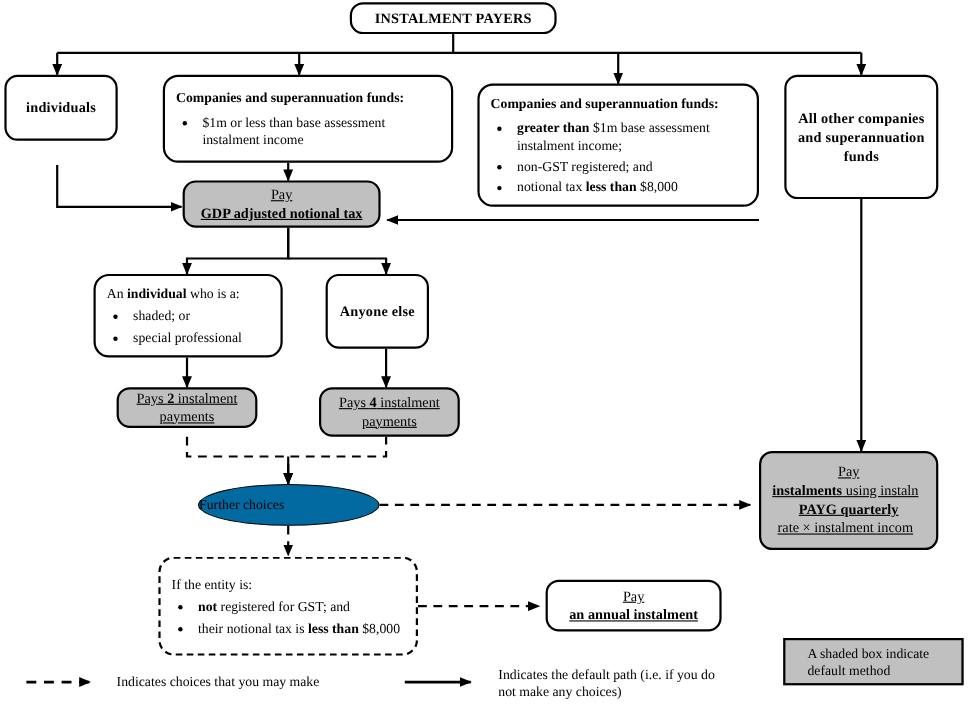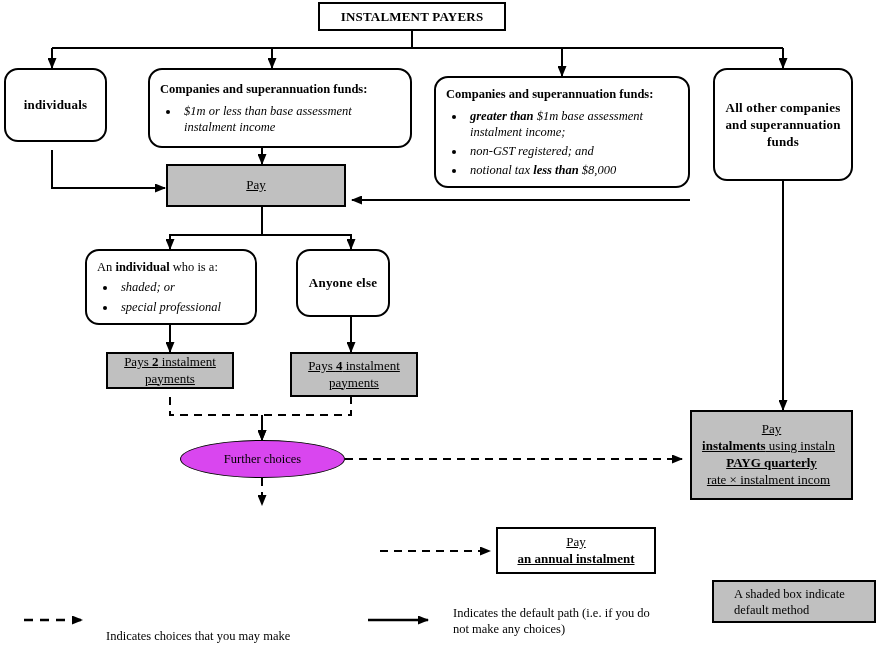--- a/index.html
+++ b/index.html
@@ -5,34 +5,34 @@
   html,body{margin:0;padding:0;background:#ffffff;}
   body{width:888px;height:648px;position:relative;overflow:hidden;
        font-family:"Liberation Serif","DejaVu Serif",serif;color:#000;}
   #canvas{position:absolute;left:0;top:0;width:888px;height:648px;}
   svg.wires{position:absolute;left:0;top:0;width:888px;height:648px;pointer-events:none;}
 
   .node{position:absolute;box-sizing:border-box;border:2px solid #000;background:#fff;
         display:flex;flex-direction:column;justify-content:center;overflow:hidden;}
   .rounded{border-radius:14px;}
   .shaded{background:#c0c0c0;}
-  .ctr{text-align:center;}
+  .ctr{text-align:center;border-radius:12px;}
   .lt{text-align:left;}
   b{font-weight:bold;}
   .ttl{font-weight:bold;font-size:13px;letter-spacing:.2px;}
   .hd{font-weight:bold;font-size:12.5px;margin:0 0 2px 10px;}
   .ln{font-size:12.5px;line-height:1.28;}
   .ln-c{font-size:13px;line-height:1.3;text-align:center;text-decoration:underline;}
-  ul{margin:1px 0 0 0;padding:0 6px 0 30px;list-style:disc;font-style:italic;}
+  ul{margin:1px 0 0 0;padding:0 6px 0 30px;list-style:disc;}
   li{font-size:12.5px;line-height:1.3;margin:3px 0;padding-left:4px;}
   .lead{font-size:12.5px;margin:0 0 0 10px;}
   .dashbox{position:absolute;box-sizing:border-box;border:2px dashed #000;border-radius:14px;
            background:#fff;display:flex;flex-direction:column;justify-content:center;}
   .ellipse{position:absolute;box-sizing:border-box;border:1.6px solid #000;border-radius:50%;
-           background:#d946ef;display:flex;align-items:center;justify-content:center;font-size:12.5px;}
+           background:#0369a1;display:flex;align-items:center;justify-content:flex-start;font-size:12.5px;}
   .legend{position:absolute;font-size:12.5px;line-height:1.3;}
   .nowrapbox{white-space:nowrap;}
 </style>
 </head>
 <body>
 
 <div id="canvas">
 
   <svg class="wires" viewBox="0 0 888 648">
     <defs>
@@ -73,21 +73,21 @@
     </g>
     <g stroke="#000" stroke-width="2" fill="none">
       <path d="M262,422 L262,440" marker-end="url(#ah)"></path>
     </g>
   </svg>
 
   <div class="node ctr" style="left:318px;top:2px;width:188px;height:29px;">
     <div class="ttl">INSTALMENT PAYERS</div>
   </div>
 
-  <div class="node rounded ctr" style="left:4px;top:68px;width:103px;height:74px;">
+  <div class="node rounded ctr" style="left:4px;top:68px;width:103px;height:60px;">
     <div class="ttl">individuals</div>
   </div>
 
   <div class="node rounded lt" style="left:148px;top:68px;width:264px;height:80px;padding-top:4px;">
     <div class="hd">Companies and superannuation funds:</div>
     <ul>
       <li>$1m or less than base assessment instalment income</li>
     </ul>
   </div>
 
@@ -99,20 +99,21 @@
       <li><span>notional tax </span><b>less than</b><span> $8,000</span></li>
     </ul>
   </div>
 
   <div class="node rounded ctr" style="left:713px;top:68px;width:140px;height:113px;">
     <div class="ttl" style="line-height:1.32;text-align:center;">All other companies and superannuation funds</div>
   </div>
 
   <div class="node shaded ctr" style="left:166px;top:164px;width:180px;height:43px;">
     <div class="ln-c">Pay</div>
+    <div class="ln-c"><b>GDP adjusted notional tax</b></div>
   </div>
 
   <div class="node rounded lt" style="left:85px;top:249px;width:172px;height:76px;padding-top:4px;">
     <div class="lead"><span>An </span><b>individual</b><span> who is a:</span></div>
     <ul>
       <li>shaded; or</li>
       <li>special professional</li>
     </ul>
   </div>
 
@@ -125,20 +126,27 @@
   </div>
 
   <div class="node shaded ctr" style="left:290px;top:352px;width:128px;height:45px;">
     <div class="ln-c"><span>Pays </span><b>4</b><span> instalment payments</span></div>
   </div>
 
   <div class="ellipse" style="left:180px;top:440px;width:165px;height:38px;">
     <span>Further choices</span>
   </div>
 
+  <div class="dashbox lt" style="left:144px;top:506px;width:236px;height:90px;padding-top:4px;">
+    <div class="lead">If the entity is:</div>
+    <ul>
+      <li><b>not</b><span> registered for GST; and</span></li>
+      <li><span>their notional tax is </span><b>less than</b><span> $8,000</span></li>
+    </ul>
+  </div>
 
   <div class="node ctr" style="left:496px;top:527px;width:160px;height:47px;">
     <div class="ln-c">Pay</div>
     <div class="ln-c"><b>an annual instalment</b></div>
   </div>
 
   <div class="node shaded ctr" style="left:690px;top:410px;width:163px;height:90px;">
     <div class="ln-c">Pay</div>
     <div class="ln-c nowrapbox" style="margin-left:-6px;"><b>instalments</b><span> using instaln</span></div>
     <div class="ln-c"><b>PAYG quarterly</b></div>
@@ -149,21 +157,21 @@
     <div class="ln">A shaded box indicate default method</div>
   </div>
 
   <svg class="wires" viewBox="0 0 888 648">
     <g stroke="#000" stroke-width="2.5" fill="none">
       <path d="M24,620 L82,620" stroke-dasharray="9,7" marker-end="url(#ah)"></path>
       <path d="M368,620 L428,620" marker-end="url(#ah)"></path>
     </g>
   </svg>
 
-  <div class="legend" style="left:106px;top:612px;width:250px;margin-top:16px;">
+  <div class="legend" style="left:106px;top:612px;width:250px;">
     <span>Indicates choices that you may make</span>
   </div>
 
   <div class="legend" style="left:453px;top:605px;width:200px;">
     <span>Indicates the default path (i.e. if you do not make any choices)</span>
   </div>
 
 </div>
 
 </body></html>

